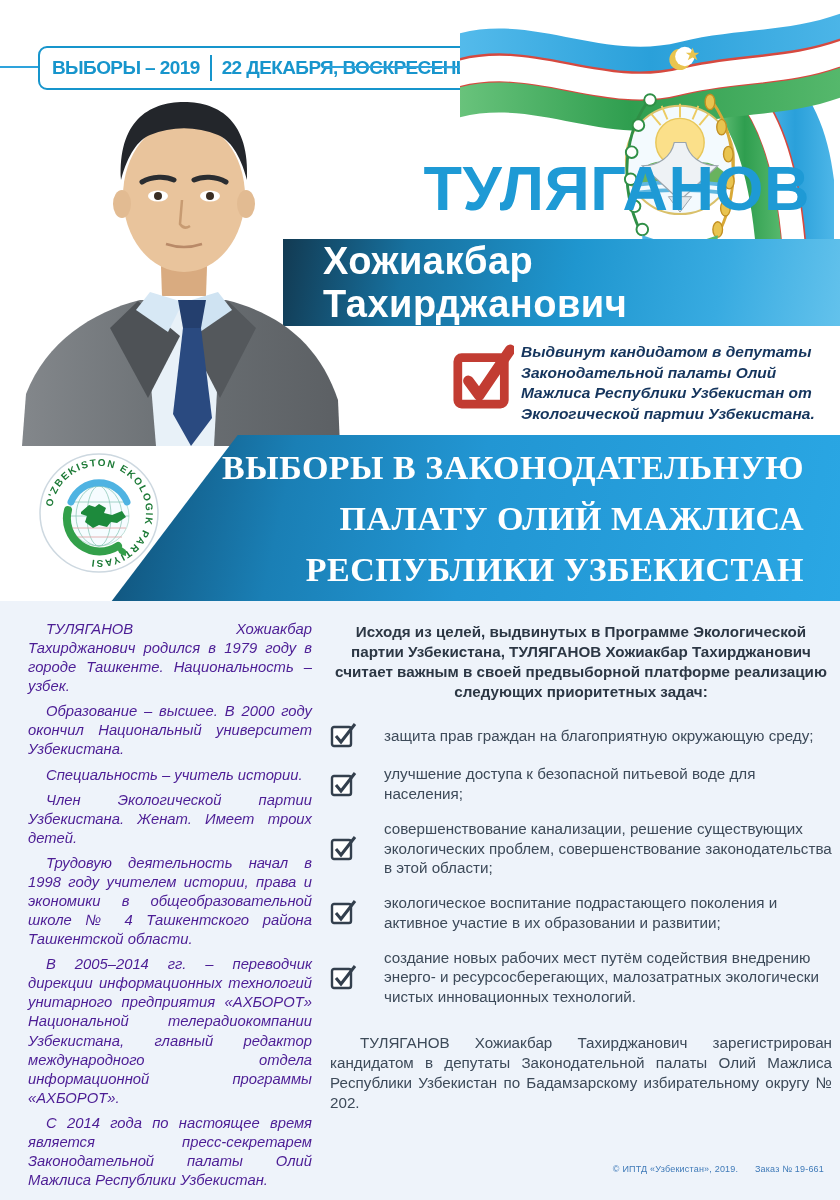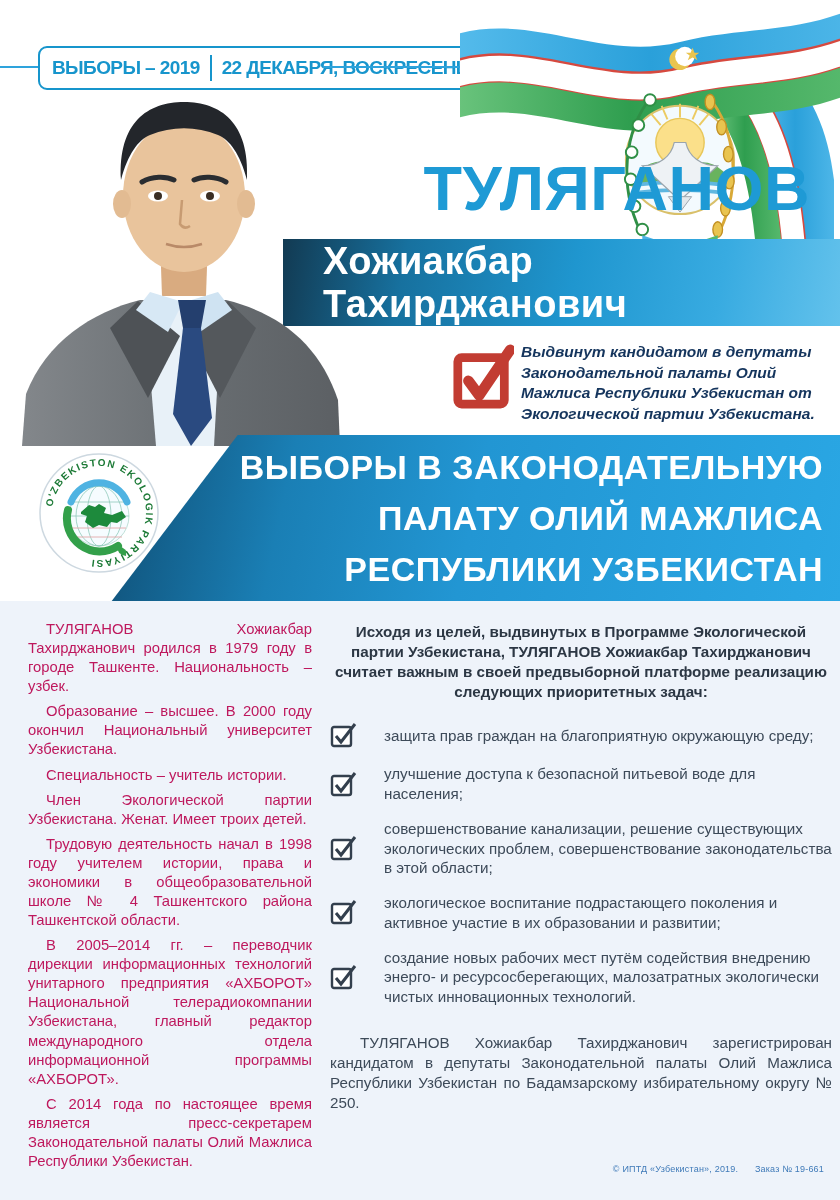--- a/index.html
+++ b/index.html
@@ -42,30 +42,30 @@
   .nomination-text{
     color:#15355d; font-weight:bold; font-style:italic;
     font-size:15.5px; line-height:1.33; width:300px; margin-top:4px;
   }
   
   .title-banner{
     position:absolute; left:0; top:435px; width:840px; height:166px; z-index:3;
     background:linear-gradient(102deg,#0c3048 0%,#11567f 16%,#1a7fb5 34%,#2296d3 56%,#2aa7e4 100%);
     clip-path:polygon(28.3% 0, 100% 0, 100% 100%, 13.3% 100%);
     display:flex; flex-direction:column; justify-content:center;
-    text-align:right; padding-right:17px; box-sizing:border-box;
+    text-align:right; padding-right:36px; box-sizing:border-box;font-family:Liberation Serif, serif;
   }
   .title-banner div{color:#fff; font-weight:bold; font-size:34px; line-height:1.5; letter-spacing:0.5px;}
   .party-logo{position:absolute; left:38px; top:452px; width:122px; height:122px; z-index:4;}
   
   .lower-bg{position:absolute; left:0; top:601px; width:840px; height:599px; background:#eef3fa; z-index:0;}
   
   .bio-col{
     position:absolute; left:28px; top:620px; width:284px; z-index:5;
-    color:#be185d; font-size:14.8px; line-height:1.29; text-align:justify;
+    color:#4c1d95; font-size:14.8px; line-height:1.29; text-align:justify;font-style:italic;
   }
   .bio-col p{margin:0 0 6px 0; text-indent:18px;}
   .platform-col{position:absolute; left:330px; top:622px; width:502px; z-index:5; color:#3d4a59;}
   .platform-intro{
     font-weight:bold; text-align:center; color:#2c3744;
     font-size:15.2px; line-height:1.32; margin:0 4px 20px 4px;
   }
   .platform-item{display:flex; gap:27px; align-items:center; margin-bottom:15px;}
   .check-icon{flex:none; width:27px; height:27px;}
   .platform-item span{font-size:15.2px; line-height:1.3;}
@@ -300,21 +300,21 @@
       <span>экологическое воспитание подрастающего поколения и активное участие в их образовании и развитии;</span>
     </div>
     <div class="platform-item">
       <svg class="check-icon" viewBox="0 0 27 27">
         <rect x="2" y="5" width="19" height="19" rx="2" fill="#fff" stroke="#333f4d" stroke-width="2.4"></rect>
         <path d="M6,14 L11,20 L25,2" fill="none" stroke="#333f4d" stroke-width="3"></path>
       </svg>
       <span>создание новых рабочих мест путём содействия внедрению энерго- и ресурсосберегающих, малозатратных экологически чистых инновационных технологий.</span>
     </div>
 
-    <p class="platform-conclusion">ТУЛЯГАНОВ Хожиакбар Тахирджанович зарегистрирован кандидатом в депутаты Законодательной палаты Олий Мажлиса Республики Узбекистан по Бадамзарскому избирательному округу № 250.</p>
+    <p class="platform-conclusion">ТУЛЯГАНОВ Хожиакбар Тахирджанович зарегистрирован кандидатом в депутаты Законодательной палаты Олий Мажлиса Республики Узбекистан по Бадамзарскому избирательному округу № 202.</p>
   </div>
 
   <div class="footer">
     <span>© ИПТД «Узбекистан», 2019.</span>
     <span class="order">Заказ № 19-661</span>
   </div>
 
 </div>
 
 </body></html>

